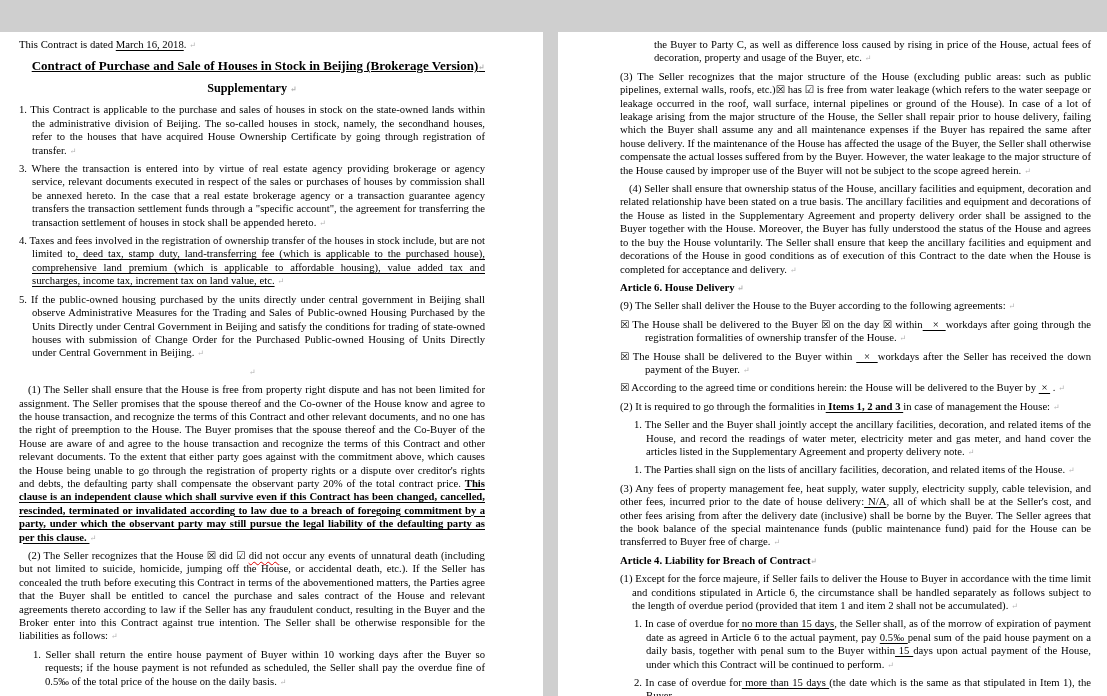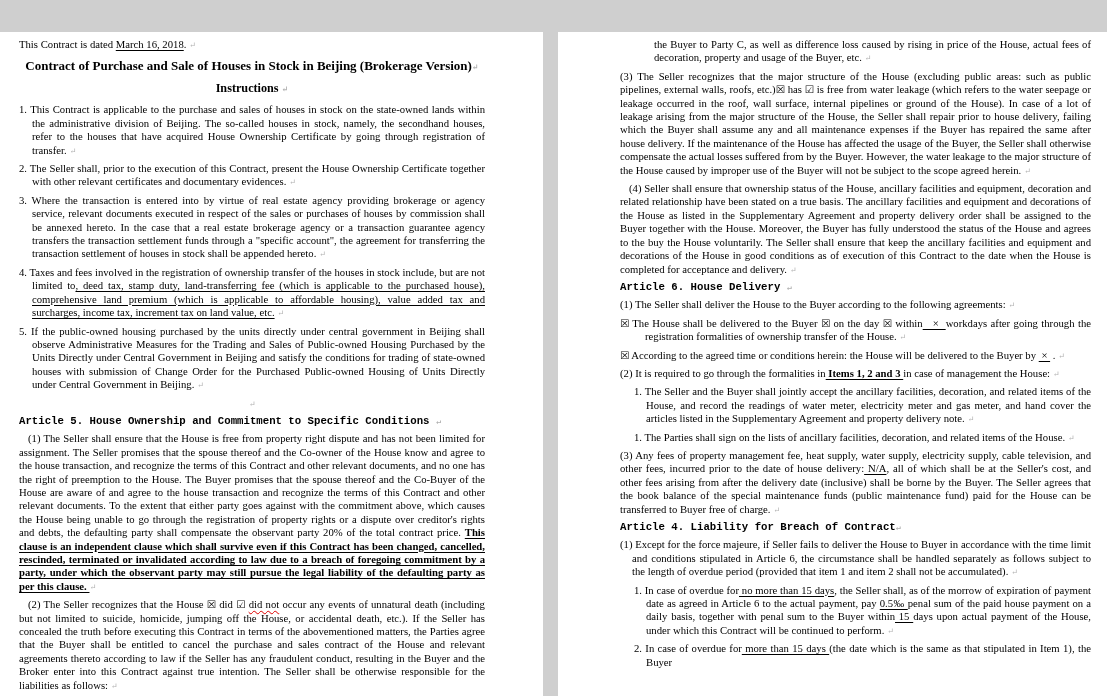--- a/index.html
+++ b/index.html
@@ -11,23 +11,23 @@
   }
   .viewport { position:relative; width:1107px; height:696px; overflow:hidden;margin-top:32px; }
   .page {
     position:absolute; top:0; height:696px; background:#ffffff;
     box-sizing:border-box; overflow:hidden;
   }
   #pageL { left:0;   width:543px; padding:6px 58px 0 19px; }
   #pageR { left:558px; width:549px; padding:6px 16px 0 62px; }
 
   .blk { font-size:10.7px; line-height:13.4px; text-align:justify; margin:0 0 4px 0; }
-  .title    { font-size:13px;   font-weight:bold; text-align:center; margin:6px 0 5px 0; line-height:16px; }
+  .title    { font-size:13px;   font-weight:bold; text-align:right; margin:6px 0 5px 0; line-height:16px;text-decoration:underline; }
   .subtitle { font-size:12.2px; font-weight:bold; text-align:center; margin:0 0 6px 0; line-height:15px; }
-  .h   { font-weight:bold;font-family:Liberation Mono, monospace; }
+  .h   { font-weight:bold; }
   .pf  { text-indent:9px; }
   .li0 { padding-left:13px; text-indent:-13px; }
   .li1 { margin-left:14px; padding-left:12px; text-indent:-12px; margin-bottom:4px; }
   .hang { padding-left:12px; text-indent:-12px; }
   .cbitem { padding-left:25px; text-indent:-25px; }
   .cont { margin-left:34px; }
   .blankline { text-align:center; }
 
   .u  { text-decoration:underline; text-underline-offset:2px; }
   .bu { font-weight:bold; text-decoration:underline; text-underline-offset:2px; }
@@ -43,39 +43,38 @@
   #ff2 { left:492px; top:689px; width:37px; height:12px; }
   #ff3 { left:611px; top:687px; width:29px; height:12px; }
 </style>
 </head>
 <body>
 
 <div class="viewport">
   <div class="page" id="pageL">
       <div class="blk"><span>This Contract is dated </span><span class="u">March 16, 2018</span><span>. </span><span class="mark">↵</span></div>
       <div class="title"><span>Contract of Purchase and Sale of Houses in Stock in Beijing (Brokerage Version)</span><span class="mark">↵</span></div>
-      <div class="subtitle"><span>Instructions </span><span class="mark">↵</span></div>
+      <div class="subtitle"><span>Supplementary </span><span class="mark">↵</span></div>
       <div class="blk li0"><span>1. This Contract is applicable to the purchase and sales of houses in stock on the state-owned lands within the administrative division of Beijing. The so-called houses in stock, namely, the secondhand houses, refer to the houses that have acquired House Ownership Certificate by going through registration of transfer. </span><span class="mark">↵</span></div>
-      <div class="blk li0"><span>2. The Seller shall, prior to the execution of this Contract, present the House Ownership Certificate together with other relevant certificates and documentary evidences. </span><span class="mark">↵</span></div>
       <div class="blk li0"><span>3. Where the transaction is entered into by virtue of real estate agency providing brokerage or agency service, relevant documents executed in respect of the sales or purchases of houses by commission shall be annexed hereto. In the case that a real estate brokerage agency or a transaction guarantee agency transfers the transaction settlement funds through a "specific account", the agreement for transferring the transaction settlement of houses in stock shall be appended hereto. </span><span class="mark">↵</span></div>
       <div class="blk li0"><span>4. Taxes and fees involved in the registration of ownership transfer of the houses in stock include, but are not limited to</span><span class="u">, deed tax, stamp duty, land-transferring fee (which is applicable to the purchased house), comprehensive land premium (which is applicable to affordable housing), value added tax and surcharges, income tax, increment tax on land value, etc.</span><span> </span><span class="mark">↵</span></div>
       <div class="blk li0"><span>5. If the public-owned housing purchased by the units directly under central government in Beijing shall observe </span><span class="i">Administrative Measures for the Trading and Sales of Public-owned Housing Purchased by the Units Directly under Central Government in Beijing</span><span> and satisfy the conditions for trading of state-owned houses with submission of </span><span class="i">Change Order for the Purchased Public-owned Housing of Units Directly under Central Government in Beijing</span><span>. </span><span class="mark">↵</span></div>
       <div class="blk blankline"><span class="mark">↵</span></div>
-      <div class="blk h"><span>Article 5. House Ownership and Commitment to Specific Conditions </span><span class="mark">↵</span></div>
       <div class="blk pf"><span>(1) The Seller shall ensure that the House is free from property right dispute and has not been limited for assignment. The Seller promises that the spouse thereof and the Co-owner of the House know and agree to the house transaction, and recognize the terms of this Contract and other relevant documents, and no one has the right of preemption to the House. The Buyer promises that the spouse thereof and the Co-Buyer of the House are aware of and agree to the house transaction and recognize the terms of this Contract and other relevant documents. To the extent that either party goes against with the commitment above, which causes the House being unable to go through the registration of property rights or a dispute over creditor's rights and debts, the defaulting party shall compensate the observant party 20% of the total contract price. </span><span class="bu">This clause is an independent clause which shall survive even if this Contract has been changed, cancelled, rescinded, terminated or invalidated according to law due to a breach of foregoing commitment by a party, under which the observant party may still pursue the legal liability of the defaulting party as per this clause. </span><span class="mark">↵</span></div>
       <div class="blk pf"><span>(2) The Seller recognizes that the House </span><span class="cb">☒</span><span> did </span><span class="cb">☑</span><span> </span><span class="wavy">did not</span><span> occur any events of unnatural death (including but not limited to suicide, homicide, jumping off the House, or accidental death, etc.). If the Seller has concealed the truth before executing this Contract in terms of the abovementioned matters, the Parties agree that the Buyer shall be entitled to cancel the purchase and sales contract of the House and relevant agreements thereto according to law if the Seller has any fraudulent conduct, resulting in the Buyer and the Broker enter into this Contract against true intention. The Seller shall be otherwise responsible for the liabilities as follows: </span><span class="mark">↵</span></div>
       <div class="blk li1"><span>1. Seller shall return the entire house payment of Buyer within 10 working days after the Buyer so requests; if the house payment is not refunded as scheduled, the Seller shall pay the overdue fine of 0.5‰ of the total price of the house on the daily basis. </span><span class="mark">↵</span></div>
     </div>
   <div class="page" id="pageR">
       <div class="blk cont"><span>the Buyer to Party C, as well as difference loss caused by rising in price of the House, actual fees of decoration, property and usage of the Buyer, etc. </span><span class="mark">↵</span></div>
       <div class="blk"><span>(3) The Seller recognizes that the major structure of the House (excluding public areas: such as public pipelines, external walls, roofs, etc.)</span><span class="cb">☒</span><span> has </span><span class="cb">☑</span><span> is free from water leakage (which refers to the water seepage or leakage occurred in the roof, wall surface, internal pipelines or ground of the House). In case of a lot of leakage arising from the major structure of the House, the Seller shall repair prior to house delivery, failing which the Buyer shall assume any and all maintenance expenses if the Buyer has repaired the same after house delivery. If the maintenance of the House has affected the usage of the Buyer, the Seller shall otherwise compensate the actual losses suffered from by the Buyer. However, the water leakage to the major structure of the House caused by improper use of the Buyer will not be subject to the scope agreed herein. </span><span class="mark">↵</span></div>
       <div class="blk pf"><span>(4) Seller shall ensure that ownership status of the House, ancillary facilities and equipment, decoration and related relationship have been stated on a true basis. The ancillary facilities and equipment and decorations of the House as listed in the Supplementary Agreement and property delivery order shall be assigned to the Buyer together with the House. Moreover, the Buyer has fully understood the status of the House and agrees to the buy the House voluntarily. The Seller shall ensure that keep the ancillary facilities and equipment and decorations of the House in good conditions as of execution of this Contract to the date when the House is completed for acceptance and delivery. </span><span class="mark">↵</span></div>
       <div class="blk h"><span>Article 6. House Delivery </span><span class="mark">↵</span></div>
-      <div class="blk"><span>(1) The Seller shall deliver the House to the Buyer according to the following agreements: </span><span class="mark">↵</span></div>
+      <div class="blk"><span>(9) The Seller shall deliver the House to the Buyer according to the following agreements: </span><span class="mark">↵</span></div>
       <div class="blk cbitem"><span class="cb">☒</span><span> The House shall be delivered to the Buyer </span><span class="cb">☒</span><span> on the day </span><span class="cb">☒</span><span> within</span><span class="u">&nbsp;&nbsp;&nbsp;×&nbsp;&nbsp;</span><span>workdays after going through the registration formalities of ownership transfer of the House. </span><span class="mark">↵</span></div>
+      <div class="blk cbitem"><span class="cb">☒</span><span> The House shall be delivered to the Buyer within </span><span class="u">&nbsp;&nbsp;×&nbsp;&nbsp;</span><span>workdays after the Seller has received the down payment of the Buyer. </span><span class="mark">↵</span></div>
       <div class="blk cbitem"><span class="cb">☒</span><span> According to the agreed time or conditions herein: the House will be delivered to the Buyer by </span><span class="u">&nbsp;×&nbsp;</span><span> . </span><span class="mark">↵</span></div>
       <div class="blk"><span>(2) It is required to go through the formalities in</span><span class="bu">&nbsp;Items 1, 2 and 3&nbsp;</span><span>in case of management the House: </span><span class="mark">↵</span></div>
       <div class="blk li1"><span>1. The Seller and the Buyer shall jointly accept the ancillary facilities, decoration, and related items of the House, and record the readings of water meter, electricity meter and gas meter, and hand cover the articles listed in the Supplementary Agreement and property delivery note. </span><span class="mark">↵</span></div>
       <div class="blk li1"><span>1. The Parties shall sign on the lists of ancillary facilities, decoration, and related items of the House. </span><span class="mark">↵</span></div>
       <div class="blk"><span>(3) Any fees of property management fee, heat supply, water supply, electricity supply, cable television, and other fees, incurred prior to the date of house delivery:</span><span class="u">&nbsp;N/A</span><span>, all of which shall be at the Seller's cost, and other fees arising from after the delivery date (inclusive) shall be borne by the Buyer. The Seller agrees that the book balance of the special maintenance funds (public maintenance fund) paid for the House can be transferred to Buyer free of charge. </span><span class="mark">↵</span></div>
       <div class="blk h"><span>Article 4. Liability for Breach of Contract</span><span class="mark">↵</span></div>
       <div class="blk hang"><span>(1) Except for the force majeure, if Seller fails to deliver the House to Buyer in accordance with the time limit and conditions stipulated in Article 6, the circumstance shall be handled separately as follows subject to the length of overdue period (provided that item 1 and item 2 shall not be accumulated). </span><span class="mark">↵</span></div>
       <div class="blk li1"><span>1. In case of overdue for</span><span class="u">&nbsp;no more than 15 days</span><span>, the Seller shall, as of the morrow of expiration of payment date as agreed in Article 6 to the actual payment, pay </span><span class="u">0.5‰&nbsp;</span><span>penal sum of the paid house payment on a daily basis, together with penal sum to the Buyer within</span><span class="u">&nbsp;15&nbsp;</span><span>days upon actual payment of the House, under which this Contract will be continued to perform. </span><span class="mark">↵</span></div>
       <div class="blk li1"><span>2. In case of overdue for</span><span class="u">&nbsp;more than 15 days&nbsp;</span><span>(the date which is the same as that stipulated in Item 1), the Buyer</span></div>
     </div>

